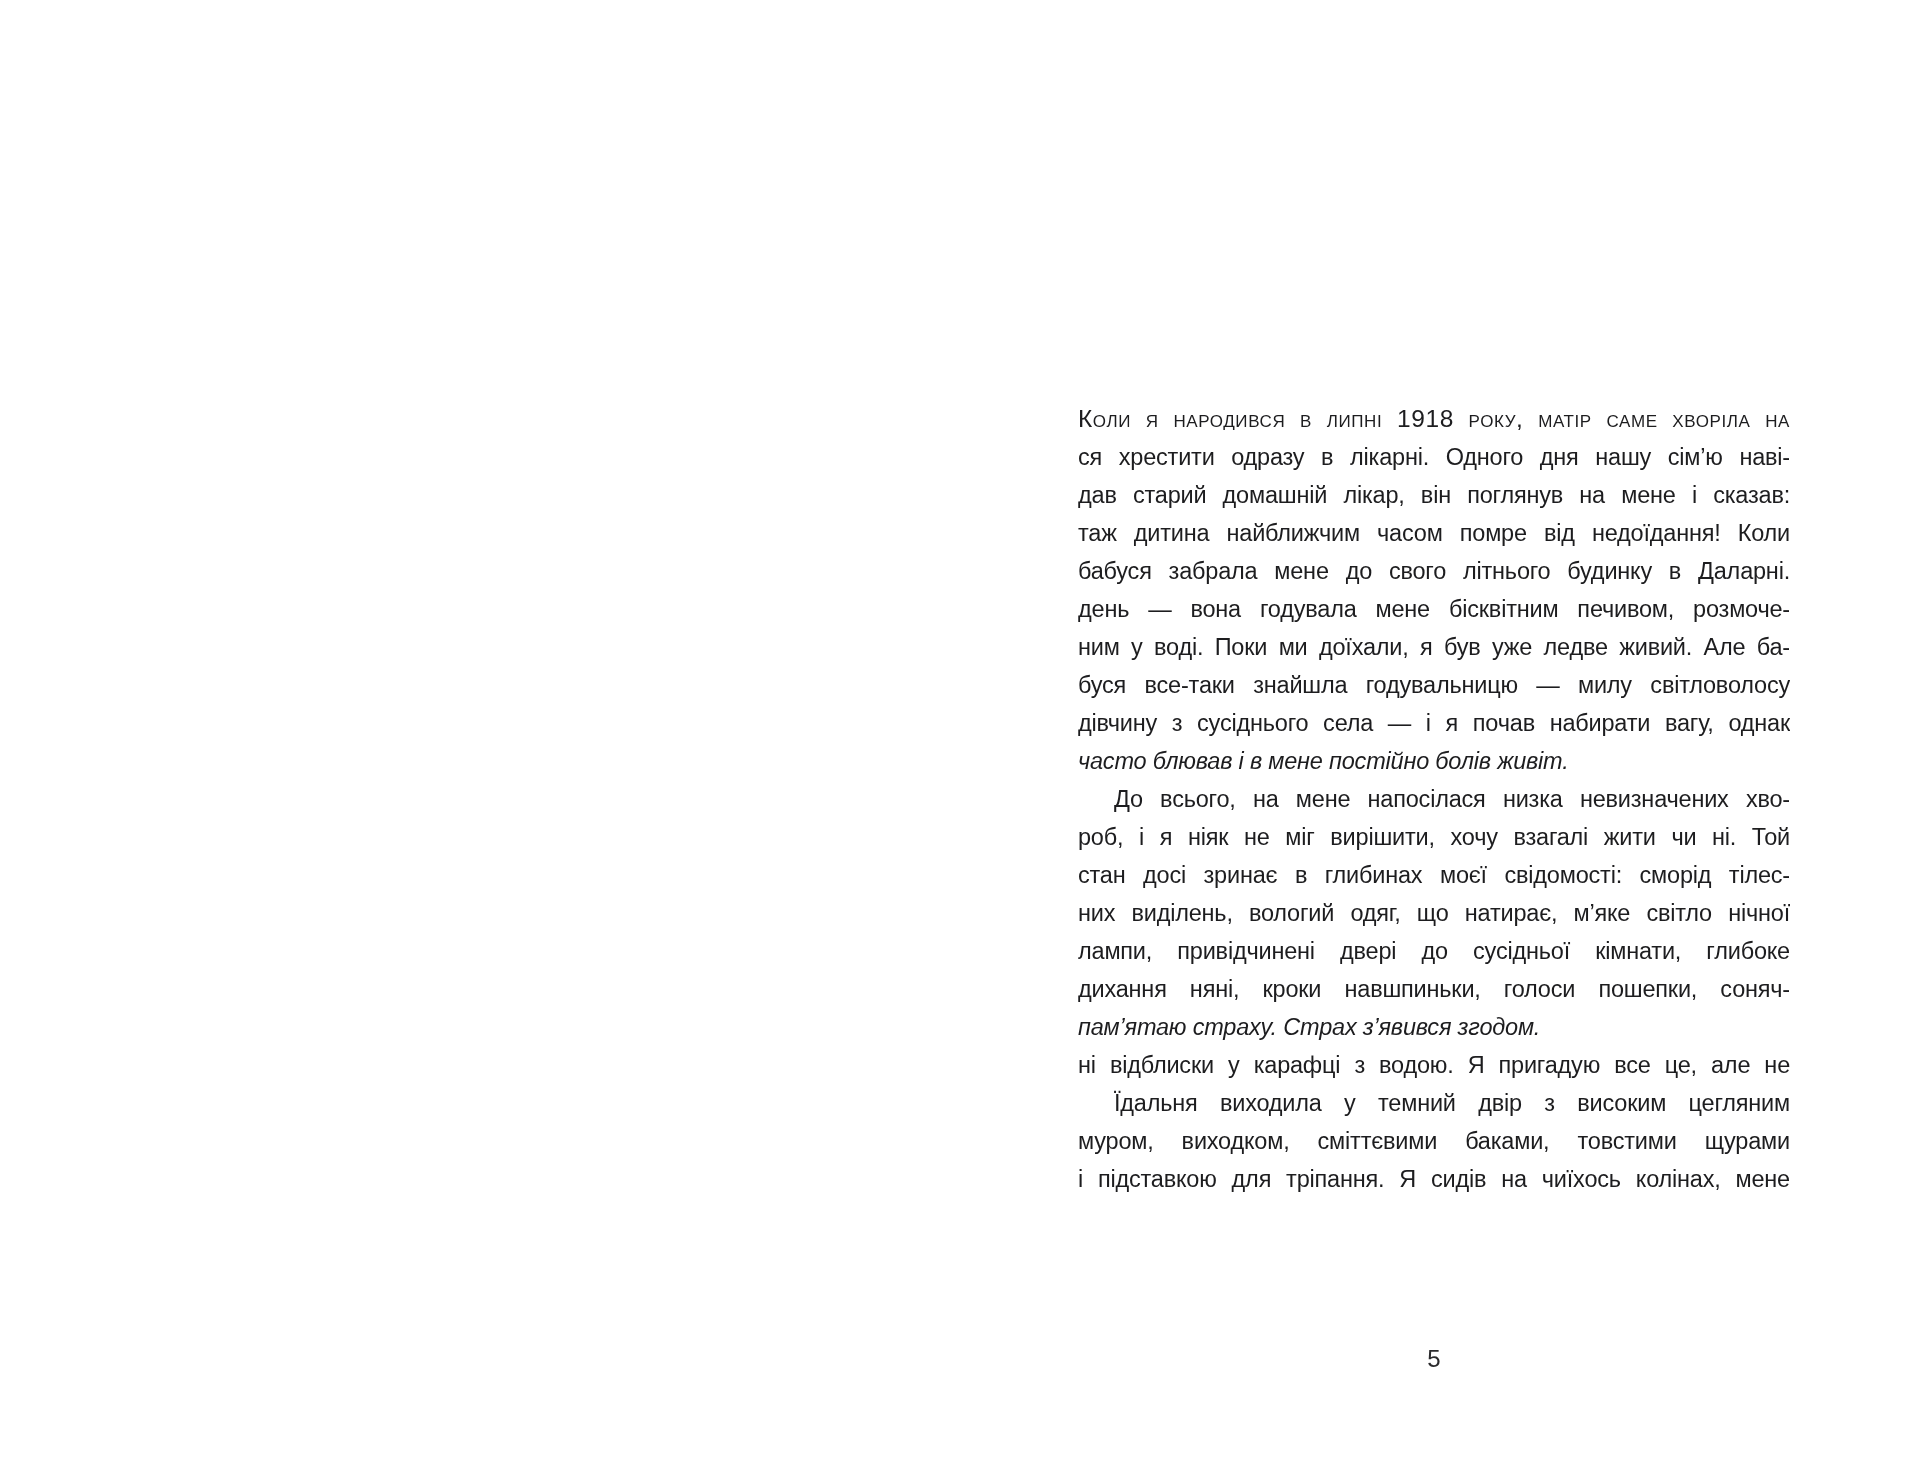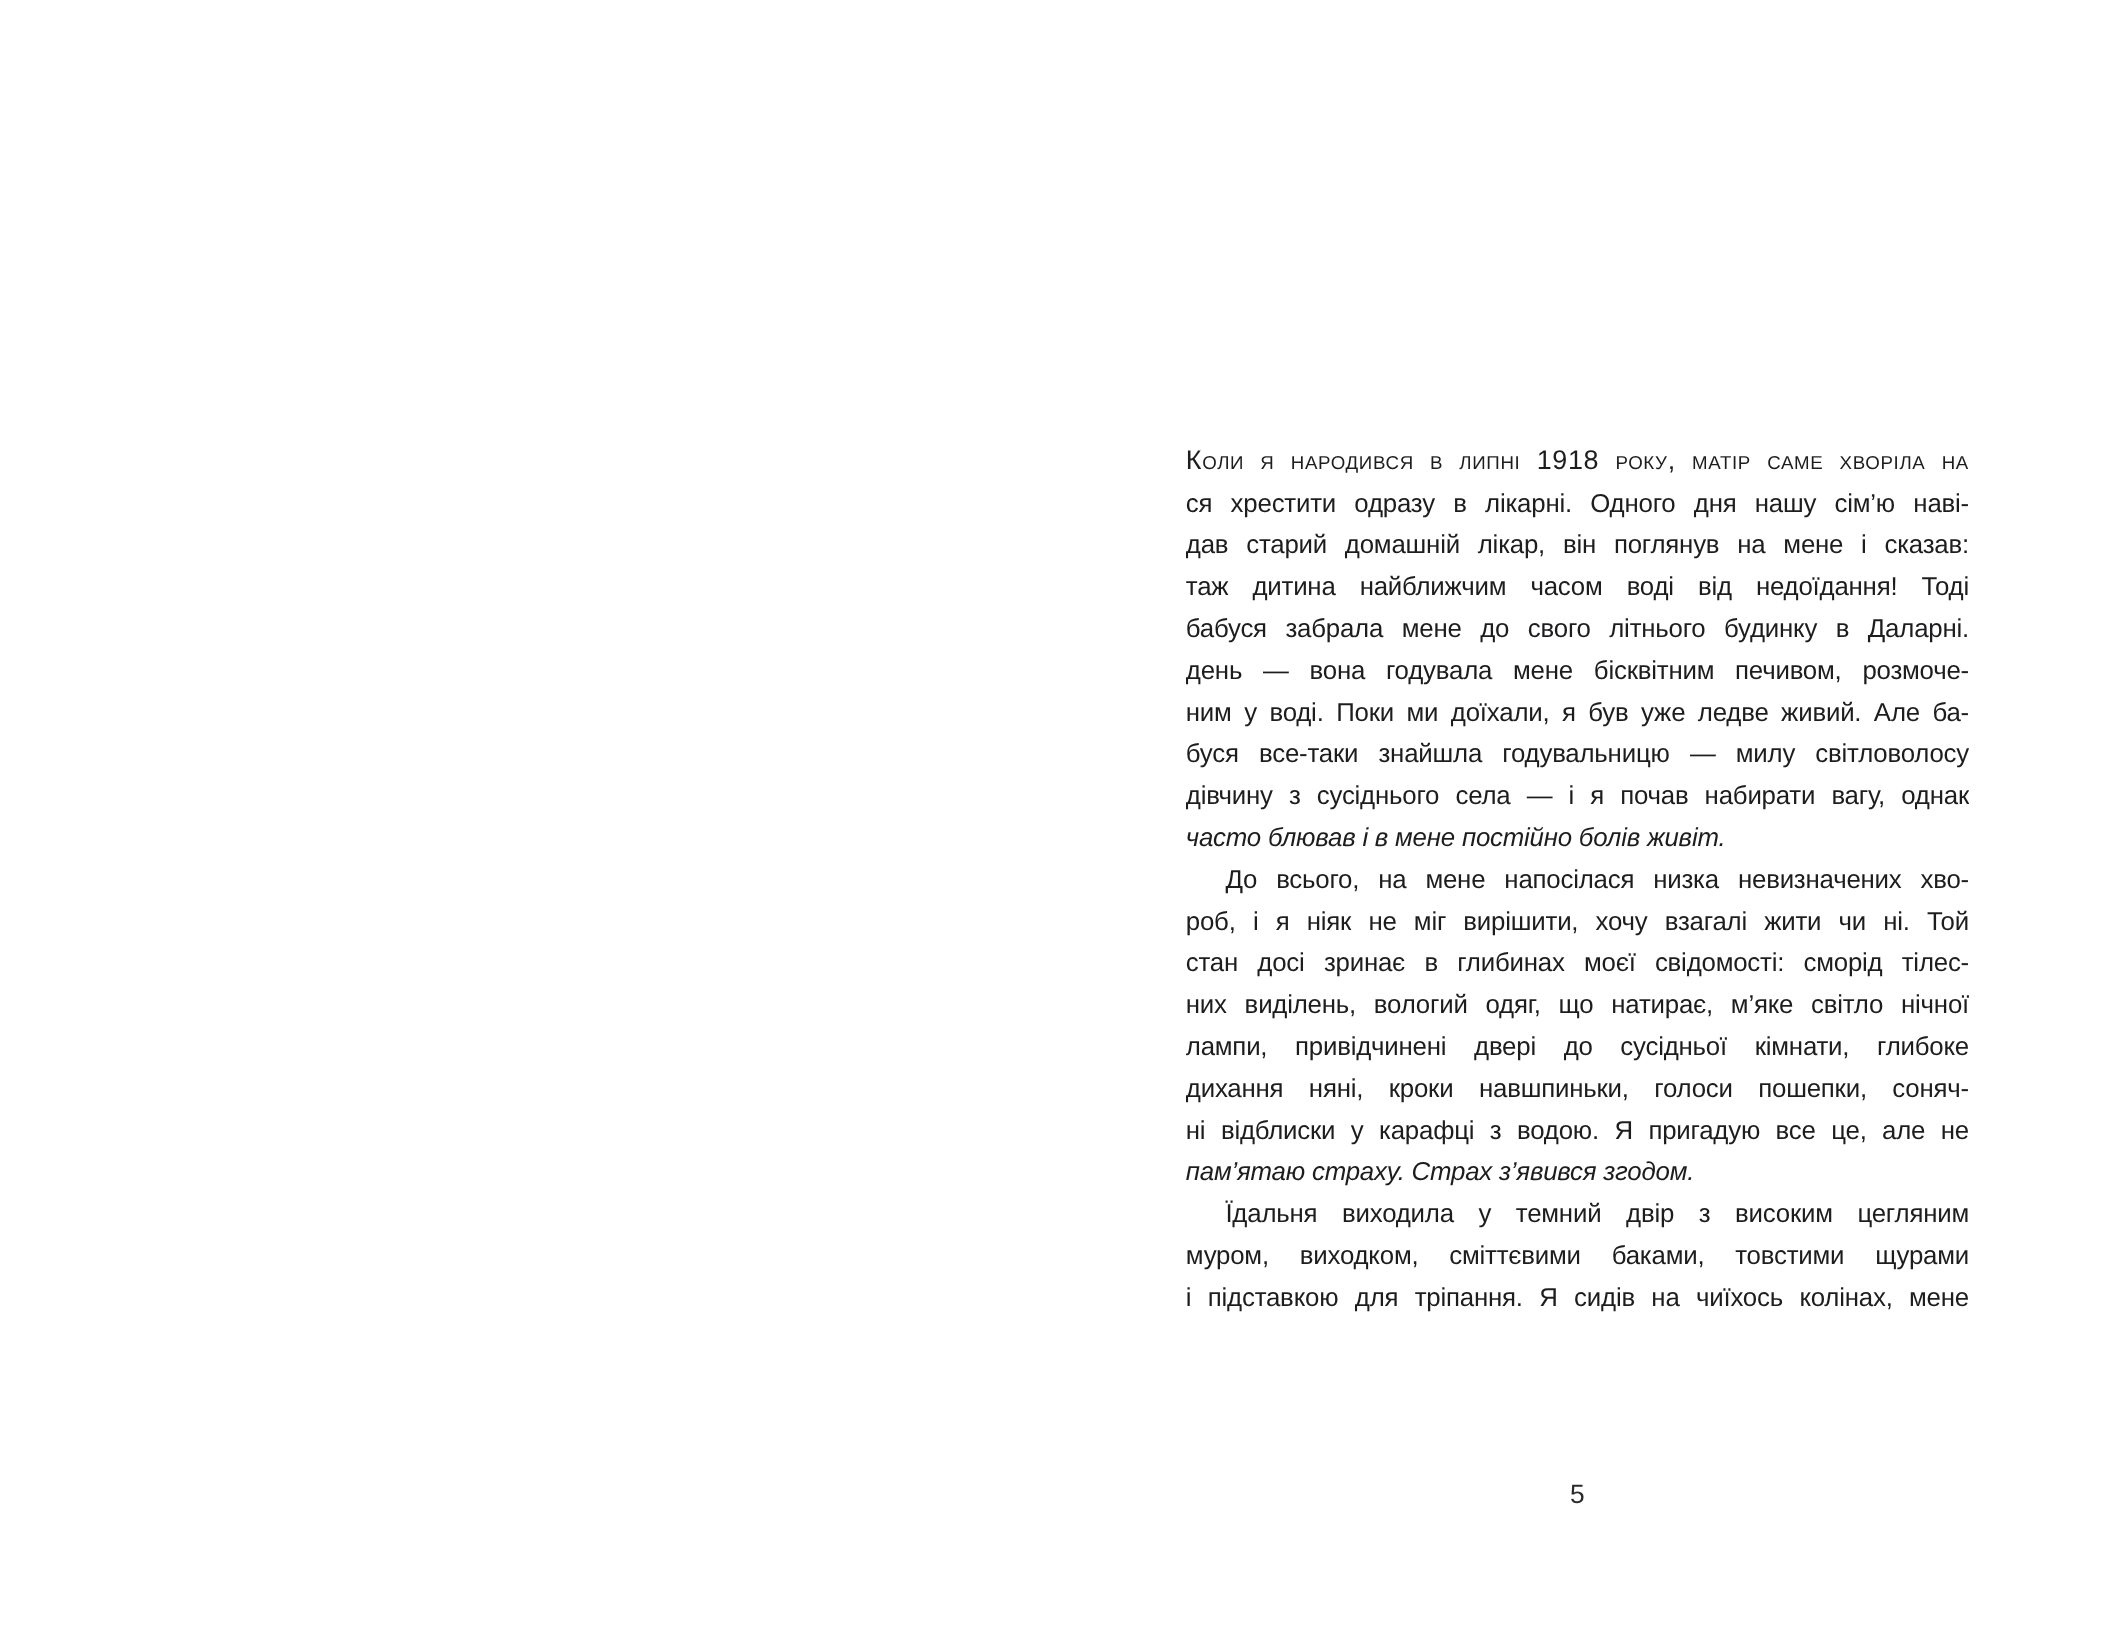--- a/index.html
+++ b/index.html
@@ -60,36 +60,36 @@
 </head>
 <body>
 
 <div class="page">
 
   <div class="text-column">
 
     <div class="line line--smallcaps">Коли я народився в липні 1918 року, матір саме хворіла на</div>
     <div class="line">ся хрестити одразу в лікарні. Одного дня нашу сім’ю наві-</div>
     <div class="line">дав старий домашній лікар, він поглянув на мене і сказав:</div>
-    <div class="line">таж дитина найближчим часом воді від недоїдання! Тоді</div>
+    <div class="line">таж дитина найближчим часом помре від недоїдання! Коли</div>
     <div class="line">бабуся забрала мене до свого літнього будинку в Даларні.</div>
     <div class="line">день — вона годувала мене бісквітним печивом, розмоче-</div>
     <div class="line">ним у воді. Поки ми доїхали, я був уже ледве живий. Але ба-</div>
     <div class="line">буся все-таки знайшла годувальницю — милу світловолосу</div>
     <div class="line">дівчину з сусіднього села — і я почав набирати вагу, однак</div>
     <div class="line line--parend">часто блював і в мене постійно болів живіт.</div>
 
     <div class="line line--indent">До всього, на мене напосілася низка невизначених хво-</div>
     <div class="line">роб, і я ніяк не міг вирішити, хочу взагалі жити чи ні. Той</div>
     <div class="line">стан досі зринає в глибинах моєї свідомості: сморід тілес-</div>
     <div class="line">них виділень, вологий одяг, що натирає, м’яке світло нічної</div>
     <div class="line">лампи, привідчинені двері до сусідньої кімнати, глибоке</div>
     <div class="line">дихання няні, кроки навшпиньки, голоси пошепки, соняч-</div>
+    <div class="line line--parend">пам’ятаю страху. Страх з’явився згодом.</div>
     <div class="line">ні відблиски у карафці з водою. Я пригадую все це, але не</div>
-    <div class="line line--parend">пам’ятаю страху. Страх з’явився згодом.</div>
 
     <div class="line line--indent">Їдальня виходила у темний двір з високим цегляним</div>
     <div class="line">муром, виходком, сміттєвими баками, товстими щурами</div>
     <div class="line">і підставкою для тріпання. Я сидів на чиїхось колінах, мене</div>
 
   </div>
 
   <div class="page-number">5</div>
 
 </div>

